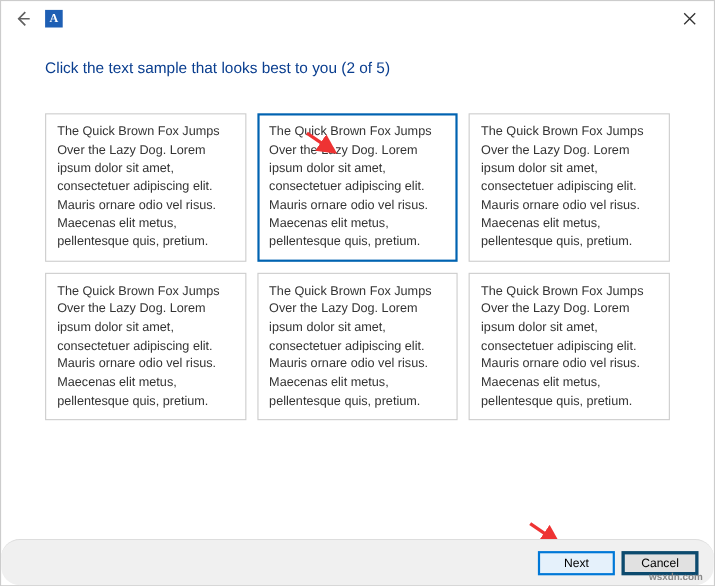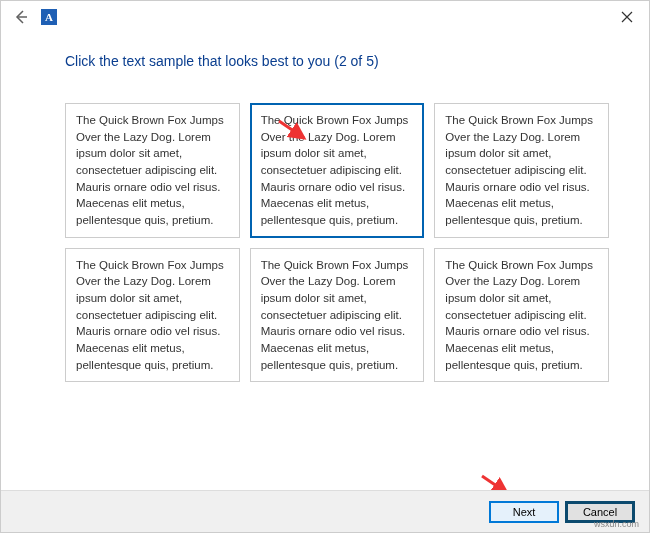--- a/index.html
+++ b/index.html
@@ -43,21 +43,20 @@
     .close-btn {
       position: absolute;
       right: 10px; top: 6px;
       width: 24px; height: 20px;
       display: flex; align-items: center; justify-content: center;
       color: #333;
       cursor: pointer;
     }
     .content {
       padding: 20px 40px 0 40px;
-      margin-left: 24px;
     }
     .heading {
       color: #0a3e8f;
       font-size: 14px;
       font-weight: normal;
       margin-bottom: 34px;
     }
     .arrow-red {
       position: absolute;
       pointer-events: none;
@@ -86,39 +85,41 @@
       position: absolute;
       bottom: 0; left: 0; right: 0;
       height: 42px;
       border-top: 1px solid #ddd;
       background: #f0f0f0;
       display: flex;
       align-items: center;
       justify-content: flex-end;
       padding: 0 14px;
       gap: 6px;
+      border-radius: 17px;
     }
     .btn {
       min-width: 70px;
       height: 22px;
       font-size: 11px;
       background: #e1e1e1;
       border: 3px solid #0c4a6e;
       cursor: pointer;
       display: flex; align-items: center; justify-content: center;
     }
     .btn.primary {
       border: 2px solid #0078d7;
       background: #e5f1fb;
     }
     .watermark {
       position: absolute;
       right: 10px; bottom: 3px;
       font-size: 9px;
       color: #888;
+      font-weight: bold;
     }
   </style>
 </head>
 <body>
 
 <div class="titlebar">
   <div class="back-btn">
     <svg width="16" height="16" viewBox="0 0 16 16">
       <path d="M10 2 L4 8 L10 14" stroke="#606060" stroke-width="1.5" fill="none"></path>
       <path d="M4 8 L14 8" stroke="#606060" stroke-width="1.5" fill="none"></path>

